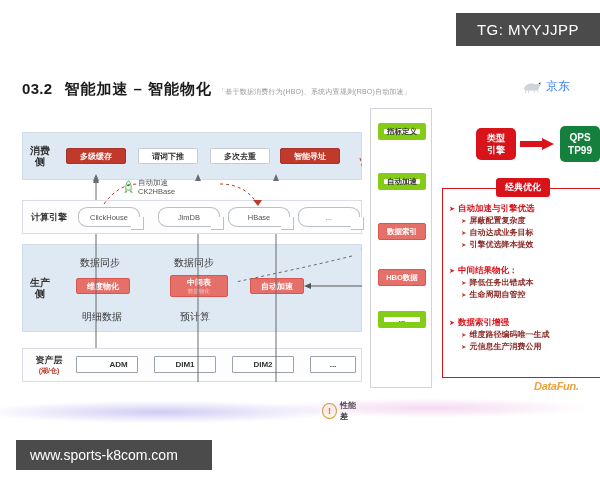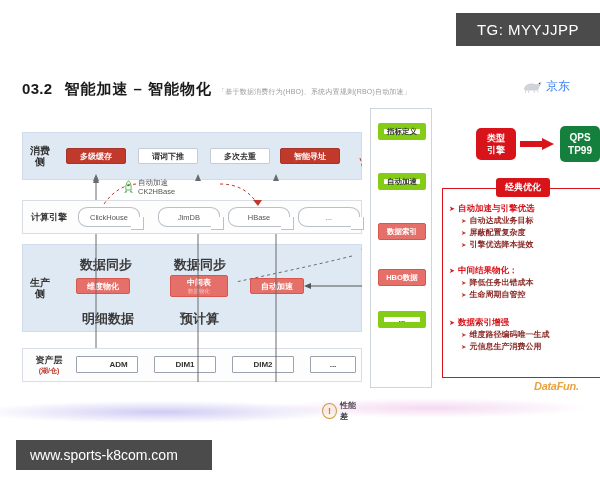--- a/index.html
+++ b/index.html
@@ -50,21 +50,21 @@
   .chip.plain{background:#fff;color:#333;border:1px solid #9aa3ad;border-radius:1px;}
   .cyl{
     position:absolute;width:62px;height:20px;border:1px solid #b9c0c8;border-radius:10px/8px;
     background:#fff;display:flex;align-items:center;justify-content:center;
     font-size:7.5px;color:#555;box-sizing:border-box;
   }
   .cyl::after{
     content:"";position:absolute;right:-5px;bottom:-4px;width:12px;height:12px;
     border:1px solid #b9c0c8;border-left:none;border-top:none;background:#fff;
   }
-  .stage-lbl{position:absolute;font-size:13px;color:#3a3a3a;font-weight:bold;white-space:nowrap;}
+  .stage-lbl{position:absolute;font-size:10px;color:#3a3a3a;font-weight:normal;white-space:nowrap;}
   
   #accel-badge{position:absolute;left:100px;top:44px;width:104px;height:22px;display:flex;align-items:center;}
   #accel-badge .rocket{width:13px;height:15px;margin-right:3px;}
   #accel-badge .txt{font-size:7.5px;color:#555;line-height:9px;}
   
   #curves{position:absolute;left:0;top:0;width:340px;height:280px;pointer-events:none;}
   
   #mid-col{position:absolute;left:356px;top:36px;width:62px;height:280px;
            border:1px solid #d0d5db;box-sizing:border-box;background:#fff;}
   .mid-item{
@@ -236,25 +236,25 @@
   </div>
 
   <div id="opt-panel">
     <div class="opt-group" style="top:14px;">
       <div class="opt-head">
         <span class="car">➤</span>
         <span>自动加速与引擎优选</span>
       </div>
       <div class="opt-li">
         <span class="car">➤</span>
+        <span>屏蔽配置复杂度</span>
+      </div>
+      <div class="opt-li">
+        <span class="car">➤</span>
         <span>自动达成业务目标</span>
-      </div>
-      <div class="opt-li">
-        <span class="car">➤</span>
-        <span>屏蔽配置复杂度</span>
       </div>
       <div class="opt-li">
         <span class="car">➤</span>
         <span>引擎优选降本提效</span>
       </div>
     </div>
 
     <div class="opt-group" style="top:76px;">
       <div class="opt-head">
         <span class="car">➤</span>

